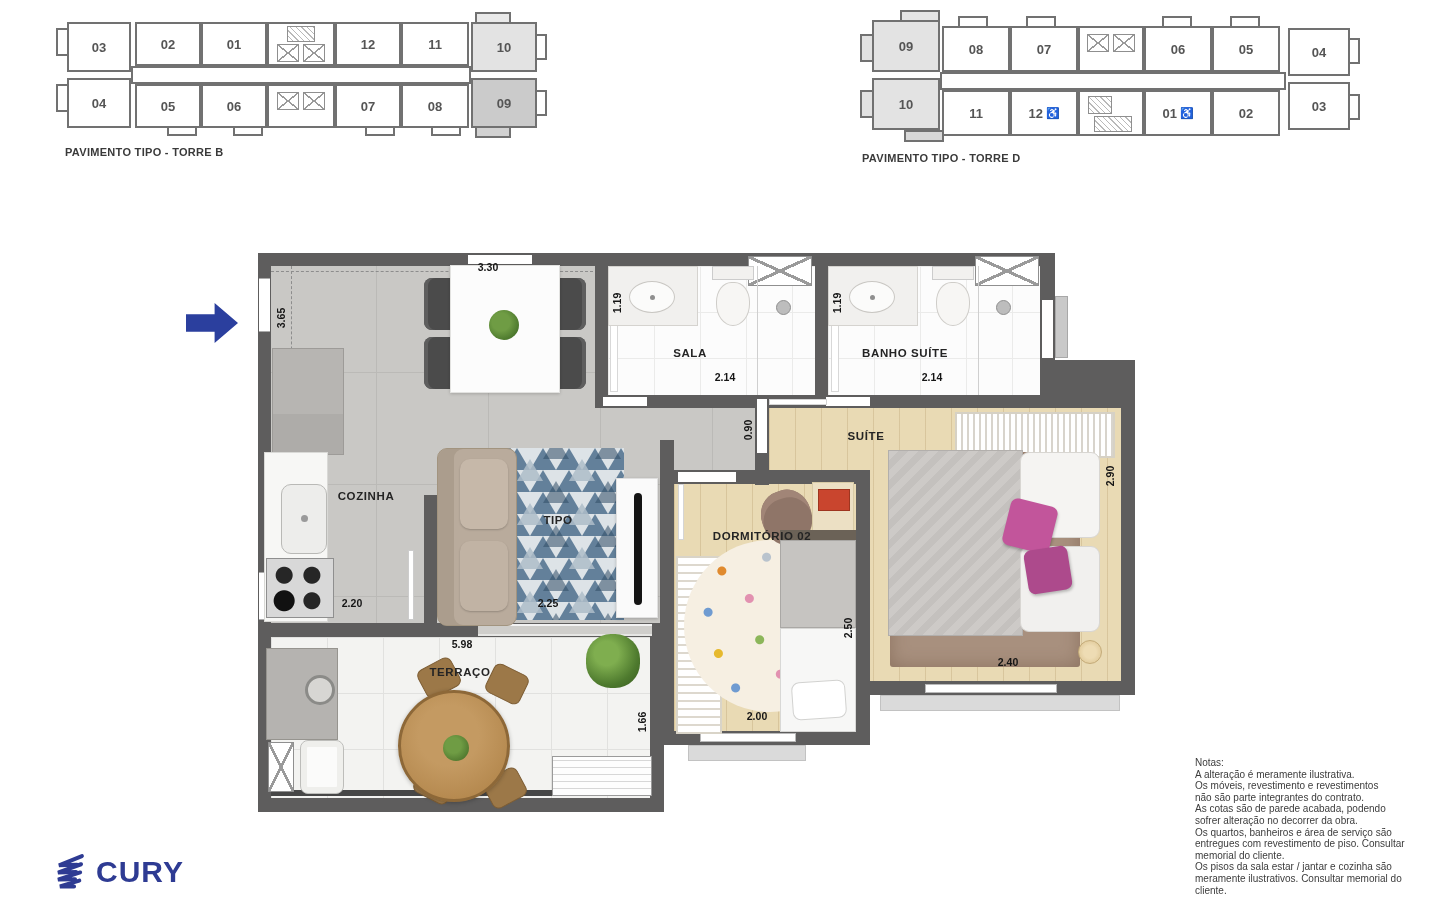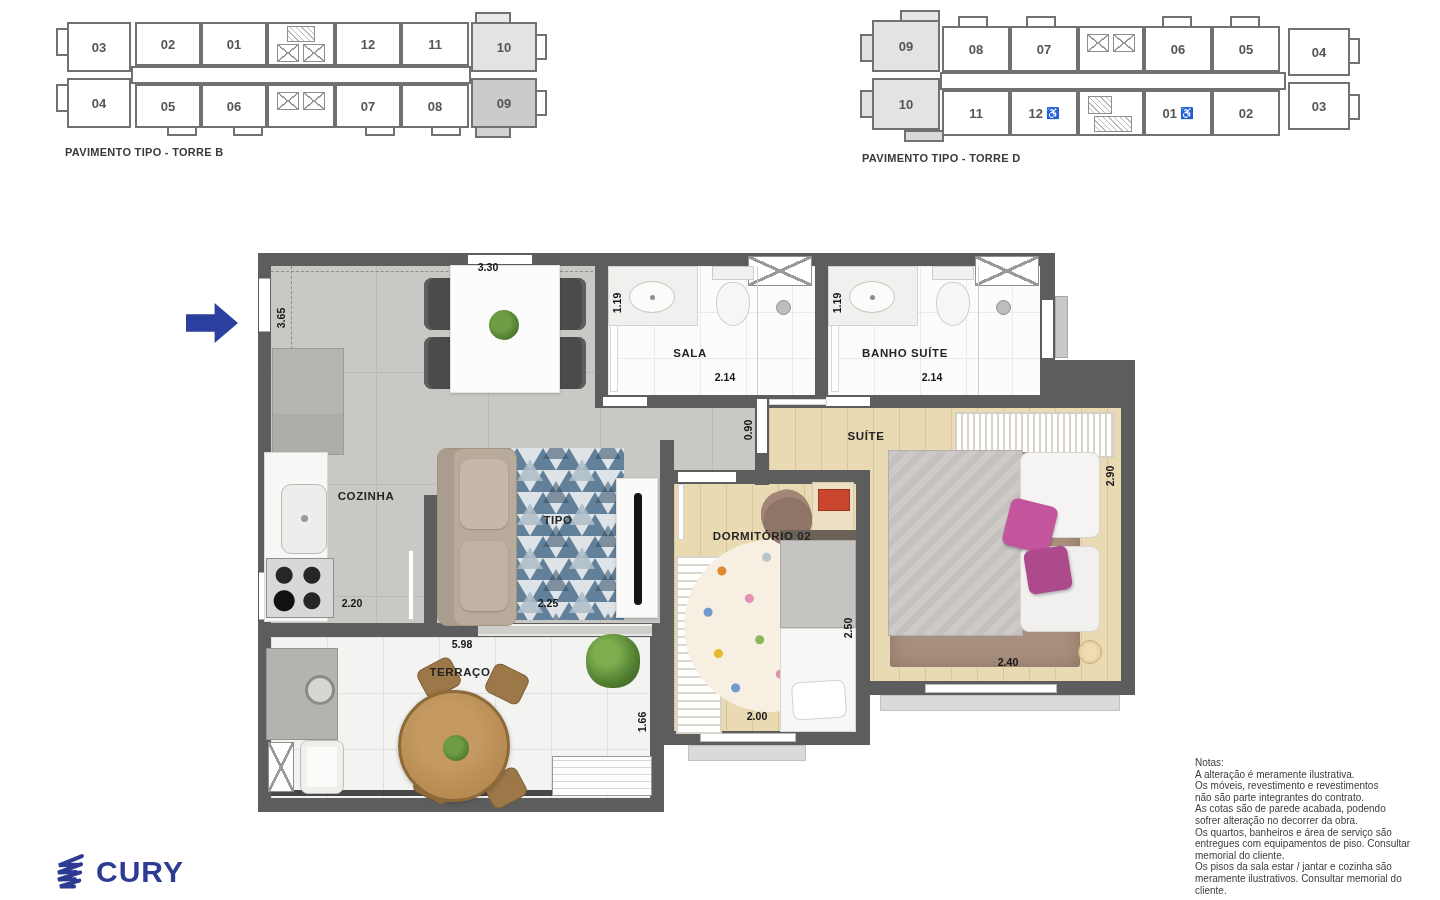--- a/index.html
+++ b/index.html
@@ -311,21 +311,21 @@
 </div>
 
 <div class="notes">
   <div>Notas:</div>
   <div>A alteração é meramente ilustrativa.</div>
   <div>Os móveis, revestimento e revestimentos</div>
   <div>não são parte integrantes do contrato.</div>
   <div>As cotas são de parede acabada, podendo</div>
   <div>sofrer alteração no decorrer da obra.</div>
   <div>Os quartos, banheiros e área de serviço são</div>
-  <div>entregues com equipamentos de piso. Consultar</div>
+  <div>entregues com revestimento de piso. Consultar</div>
   <div>memorial do cliente.</div>
   <div>Os pisos da sala estar / jantar e cozinha são</div>
   <div>meramente ilustrativos. Consultar memorial do</div>
   <div>cliente.</div>
 </div>
 
 <div class="abs" style="left:48px;top:852px;display:flex;align-items:center;gap:6px">
   <svg width="42" height="40" viewBox="0 0 42 40">
     <g fill="none" stroke="#2e3b93" stroke-width="4" stroke-linecap="round">
       <path d="M36 6 L12 12 L30 14" transform="rotate(-8 21 20)"></path>

